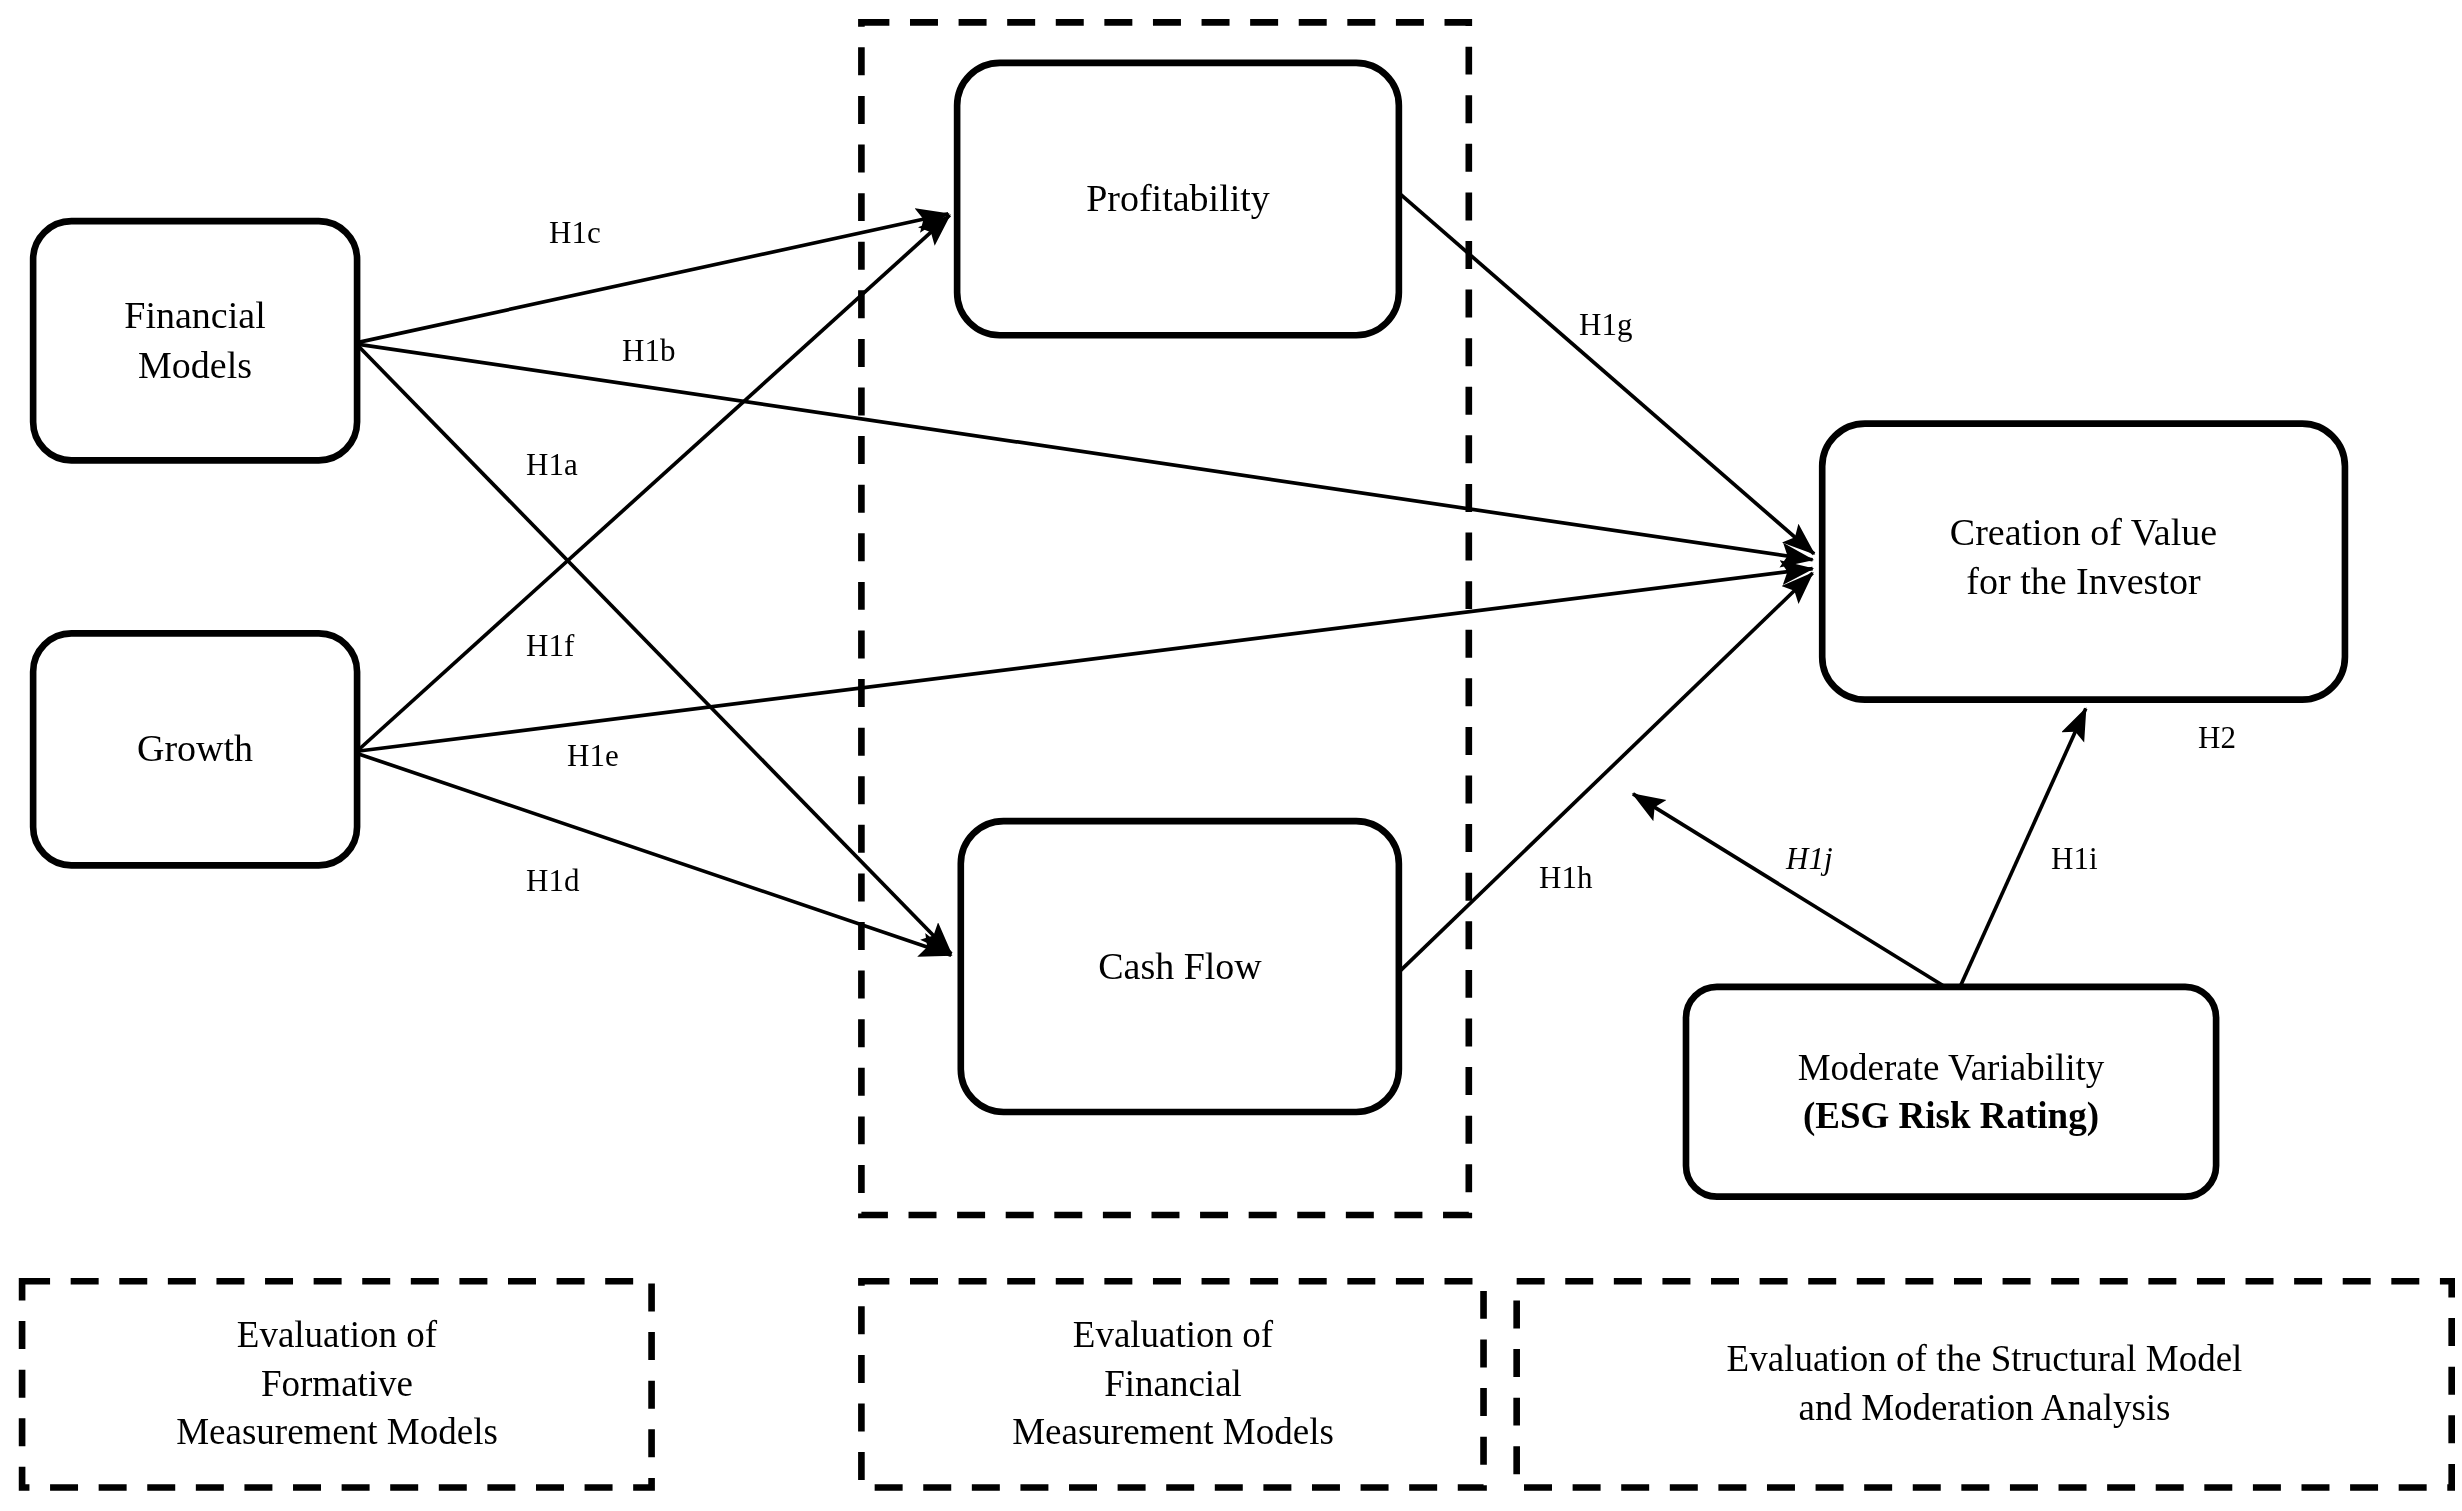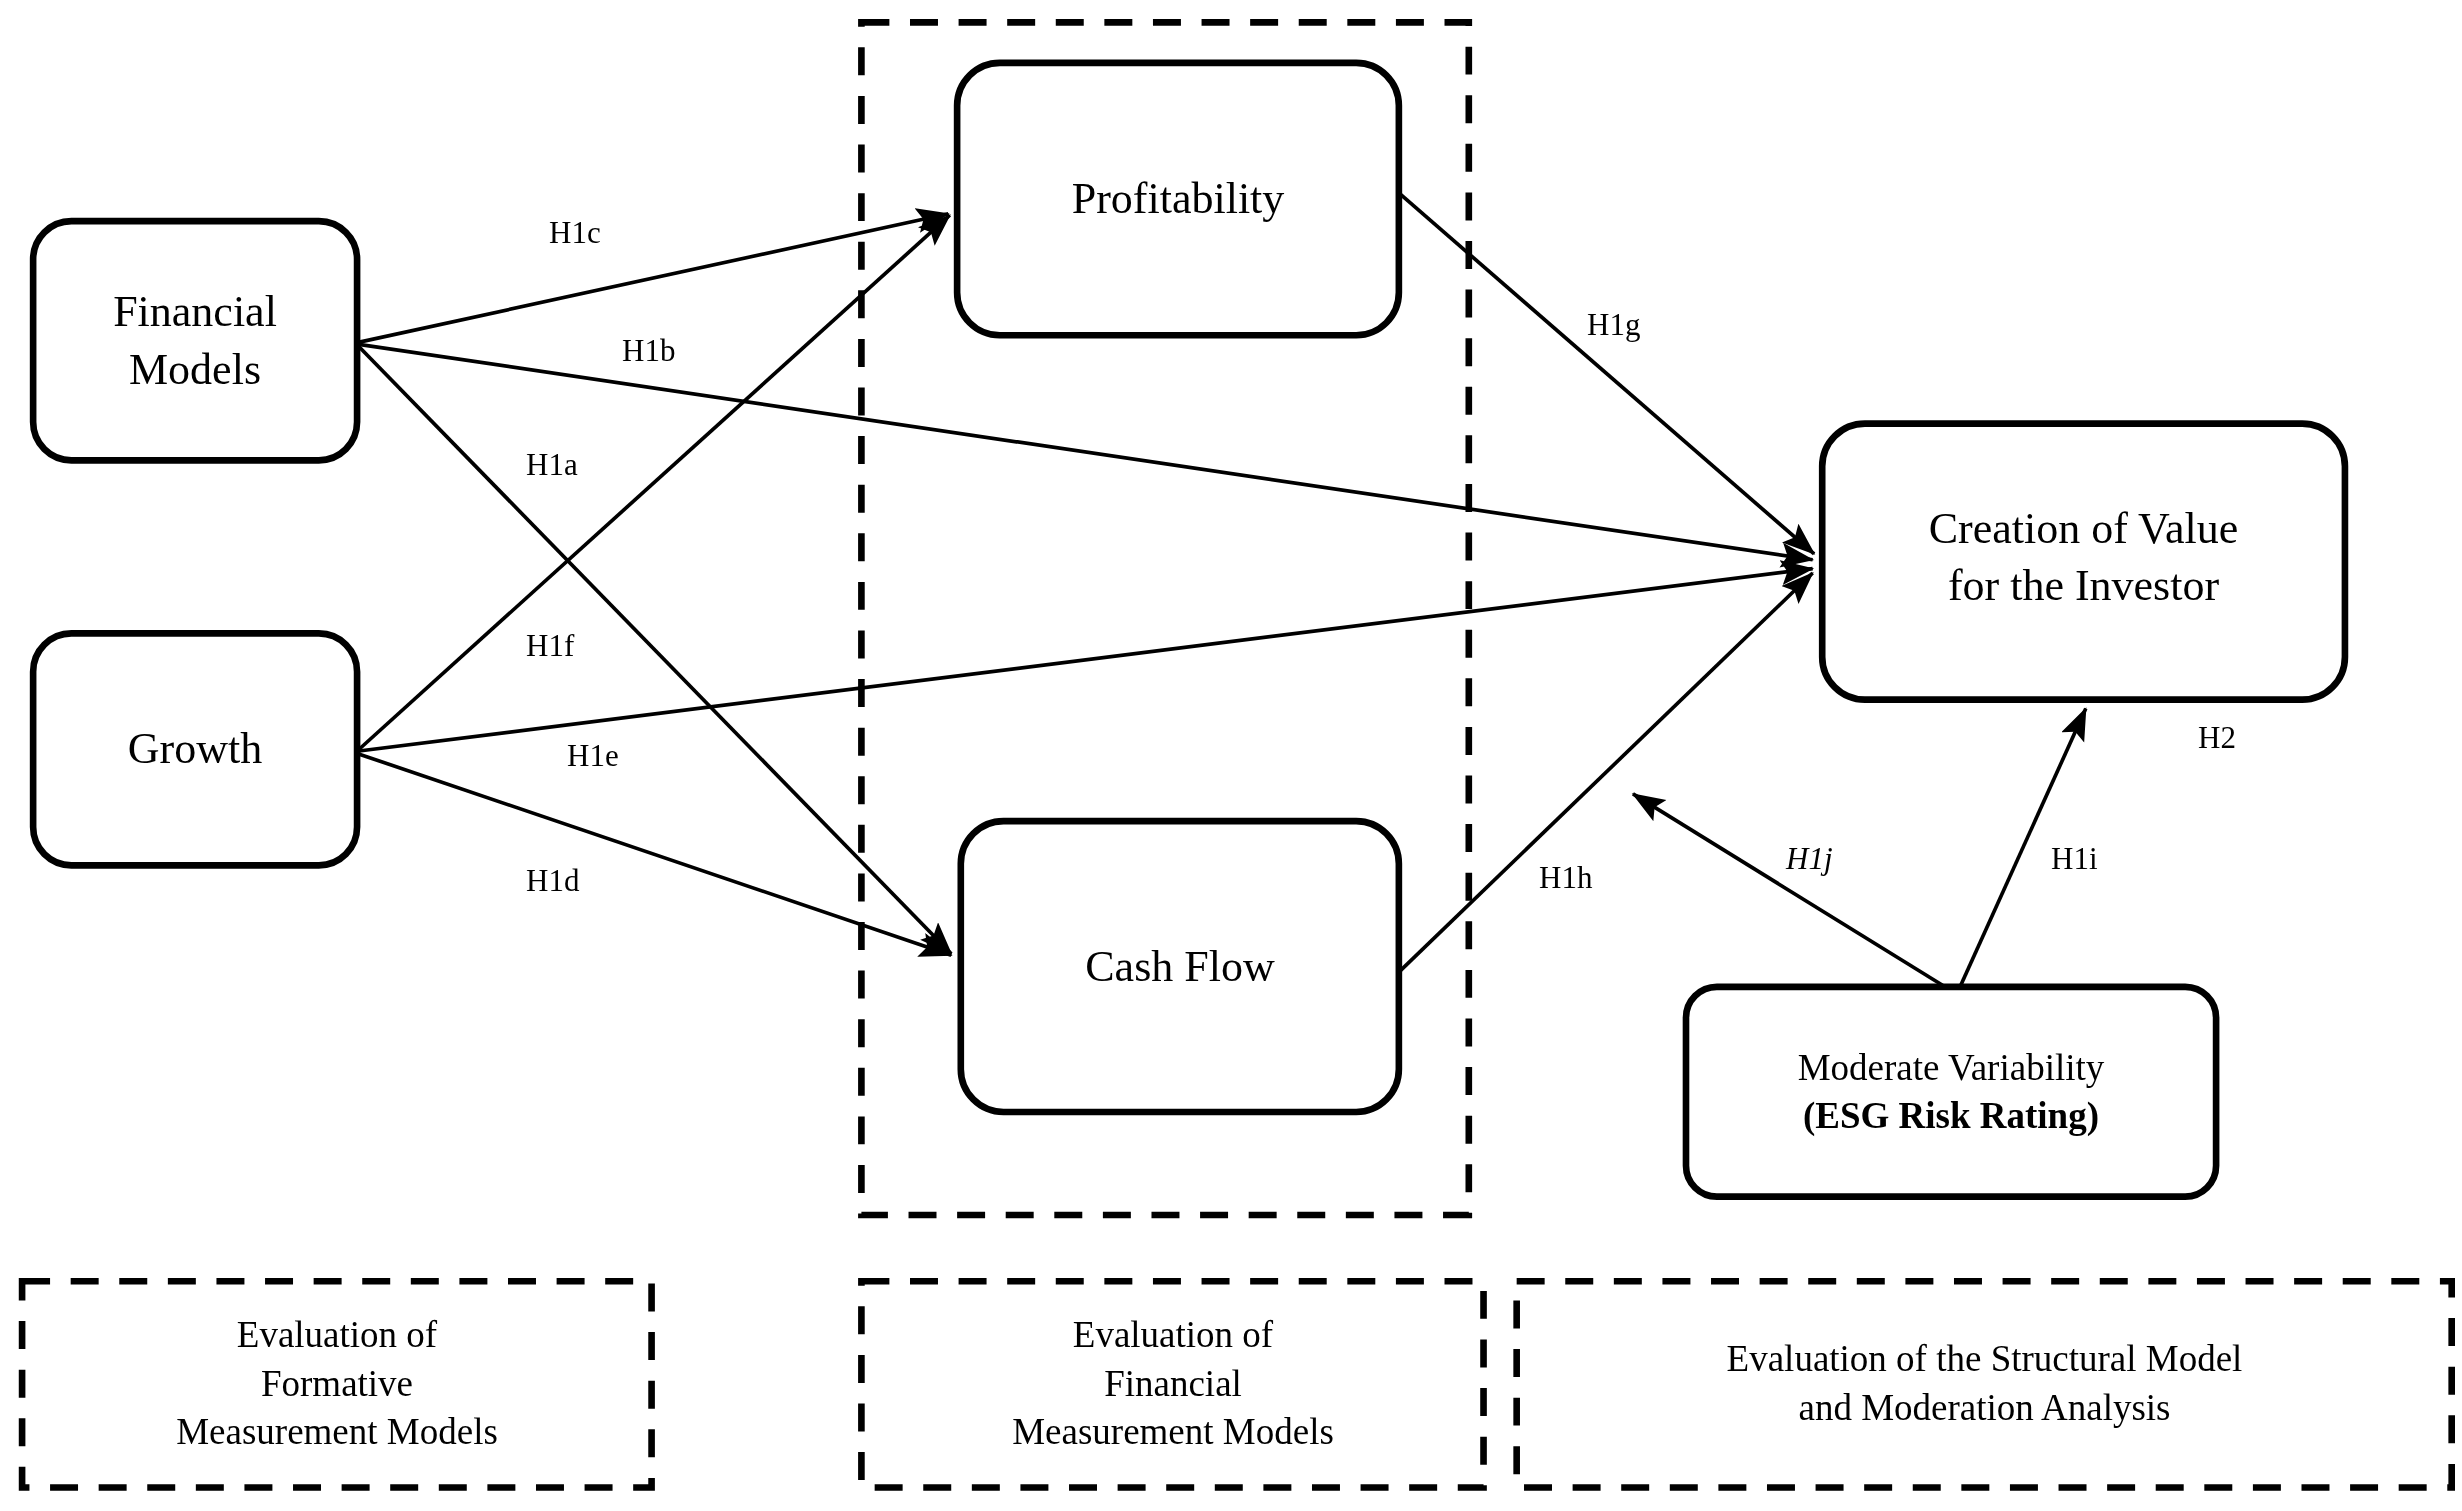--- a/index.html
+++ b/index.html
@@ -26,21 +26,21 @@
     display:flex;
     flex-direction:column;
     align-items:center;
     justify-content:center;
     text-align:center;
     line-height:1.30;
     pointer-events:none;
     white-space:nowrap;
   }
   .node-label span{display:block;}
-  .sz-52{font-size:44px;}
+  .sz-52{font-size:38px;}
   .sz-50{font-size:37px;}
   .bold{font-weight:bold;}
   .edge-label{
     position:absolute;
     font-size:31px;
     line-height:1;
     white-space:nowrap;
     pointer-events:none;
   }
   .legend-label{
@@ -128,21 +128,21 @@
     <span>Moderate Variability</span>
     <span class="bold">(ESG Risk Rating)</span>
   </div>
 
   <div class="edge-label" style="left:549px; top:217px;">H1c</div>
   <div class="edge-label" style="left:622px; top:335px;">H1b</div>
   <div class="edge-label" style="left:526px; top:449px;">H1a</div>
   <div class="edge-label" style="left:526px; top:630px;">H1f</div>
   <div class="edge-label" style="left:567px; top:740px;">H1e</div>
   <div class="edge-label" style="left:526px; top:865px;">H1d</div>
-  <div class="edge-label" style="left:1579px; top:309px;margin-left:8px;">H1g</div>
+  <div class="edge-label" style="left:1579px; top:309px;">H1g</div>
   <div class="edge-label" style="left:1539px; top:862px;">H1h</div>
   <div class="edge-label" style="left:1786px; top:843px;font-style:italic;">H1j</div>
   <div class="edge-label" style="left:2051px; top:843px;">H1i</div>
   <div class="edge-label" style="left:2198px; top:722px;">H2</div>
 
   <div class="legend-label" style="left:22px; top:1281px; width:630px; height:206px;">
     <span>Evaluation of</span>
     <span>Formative</span>
     <span>Measurement Models</span>
   </div>

